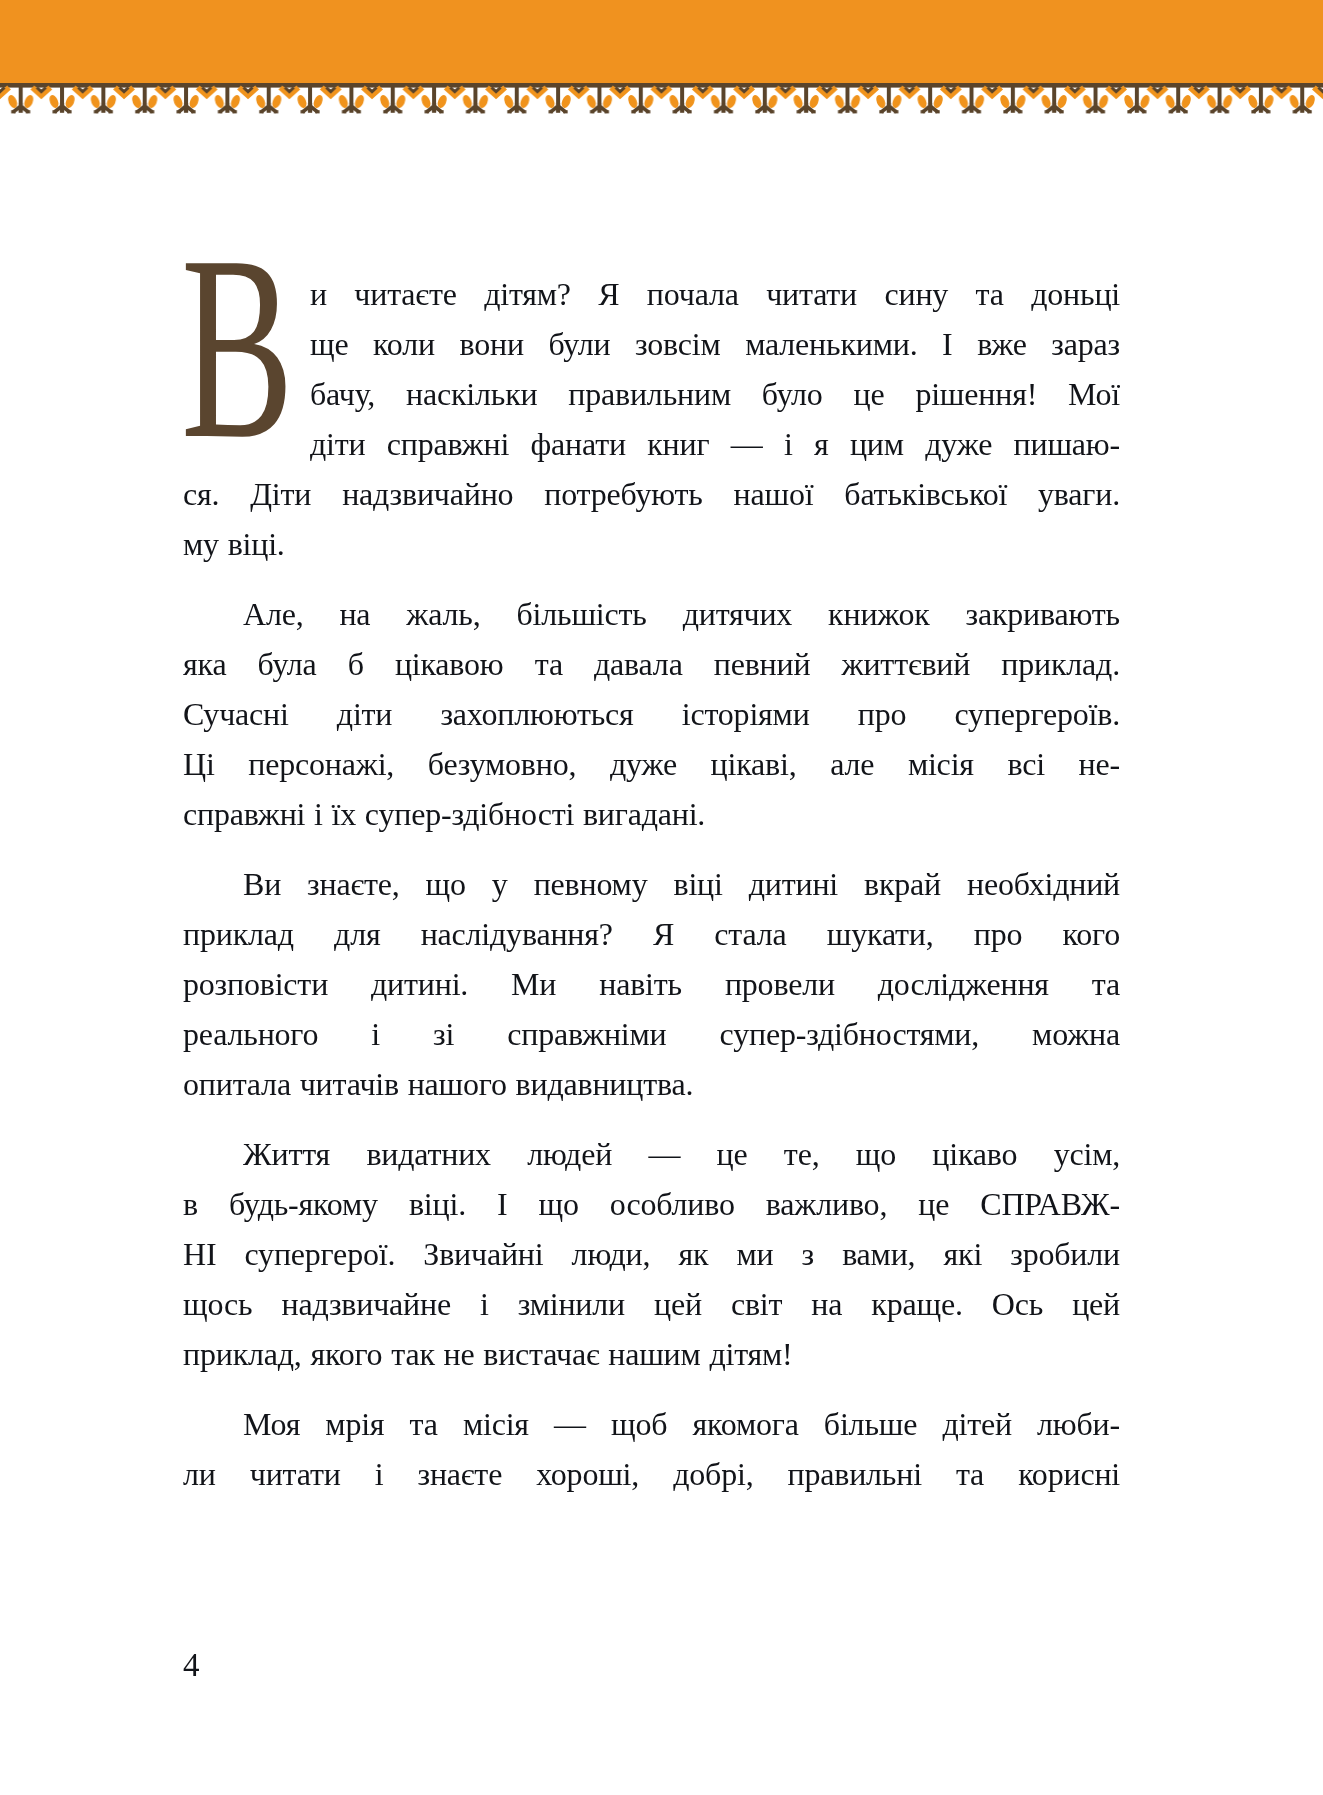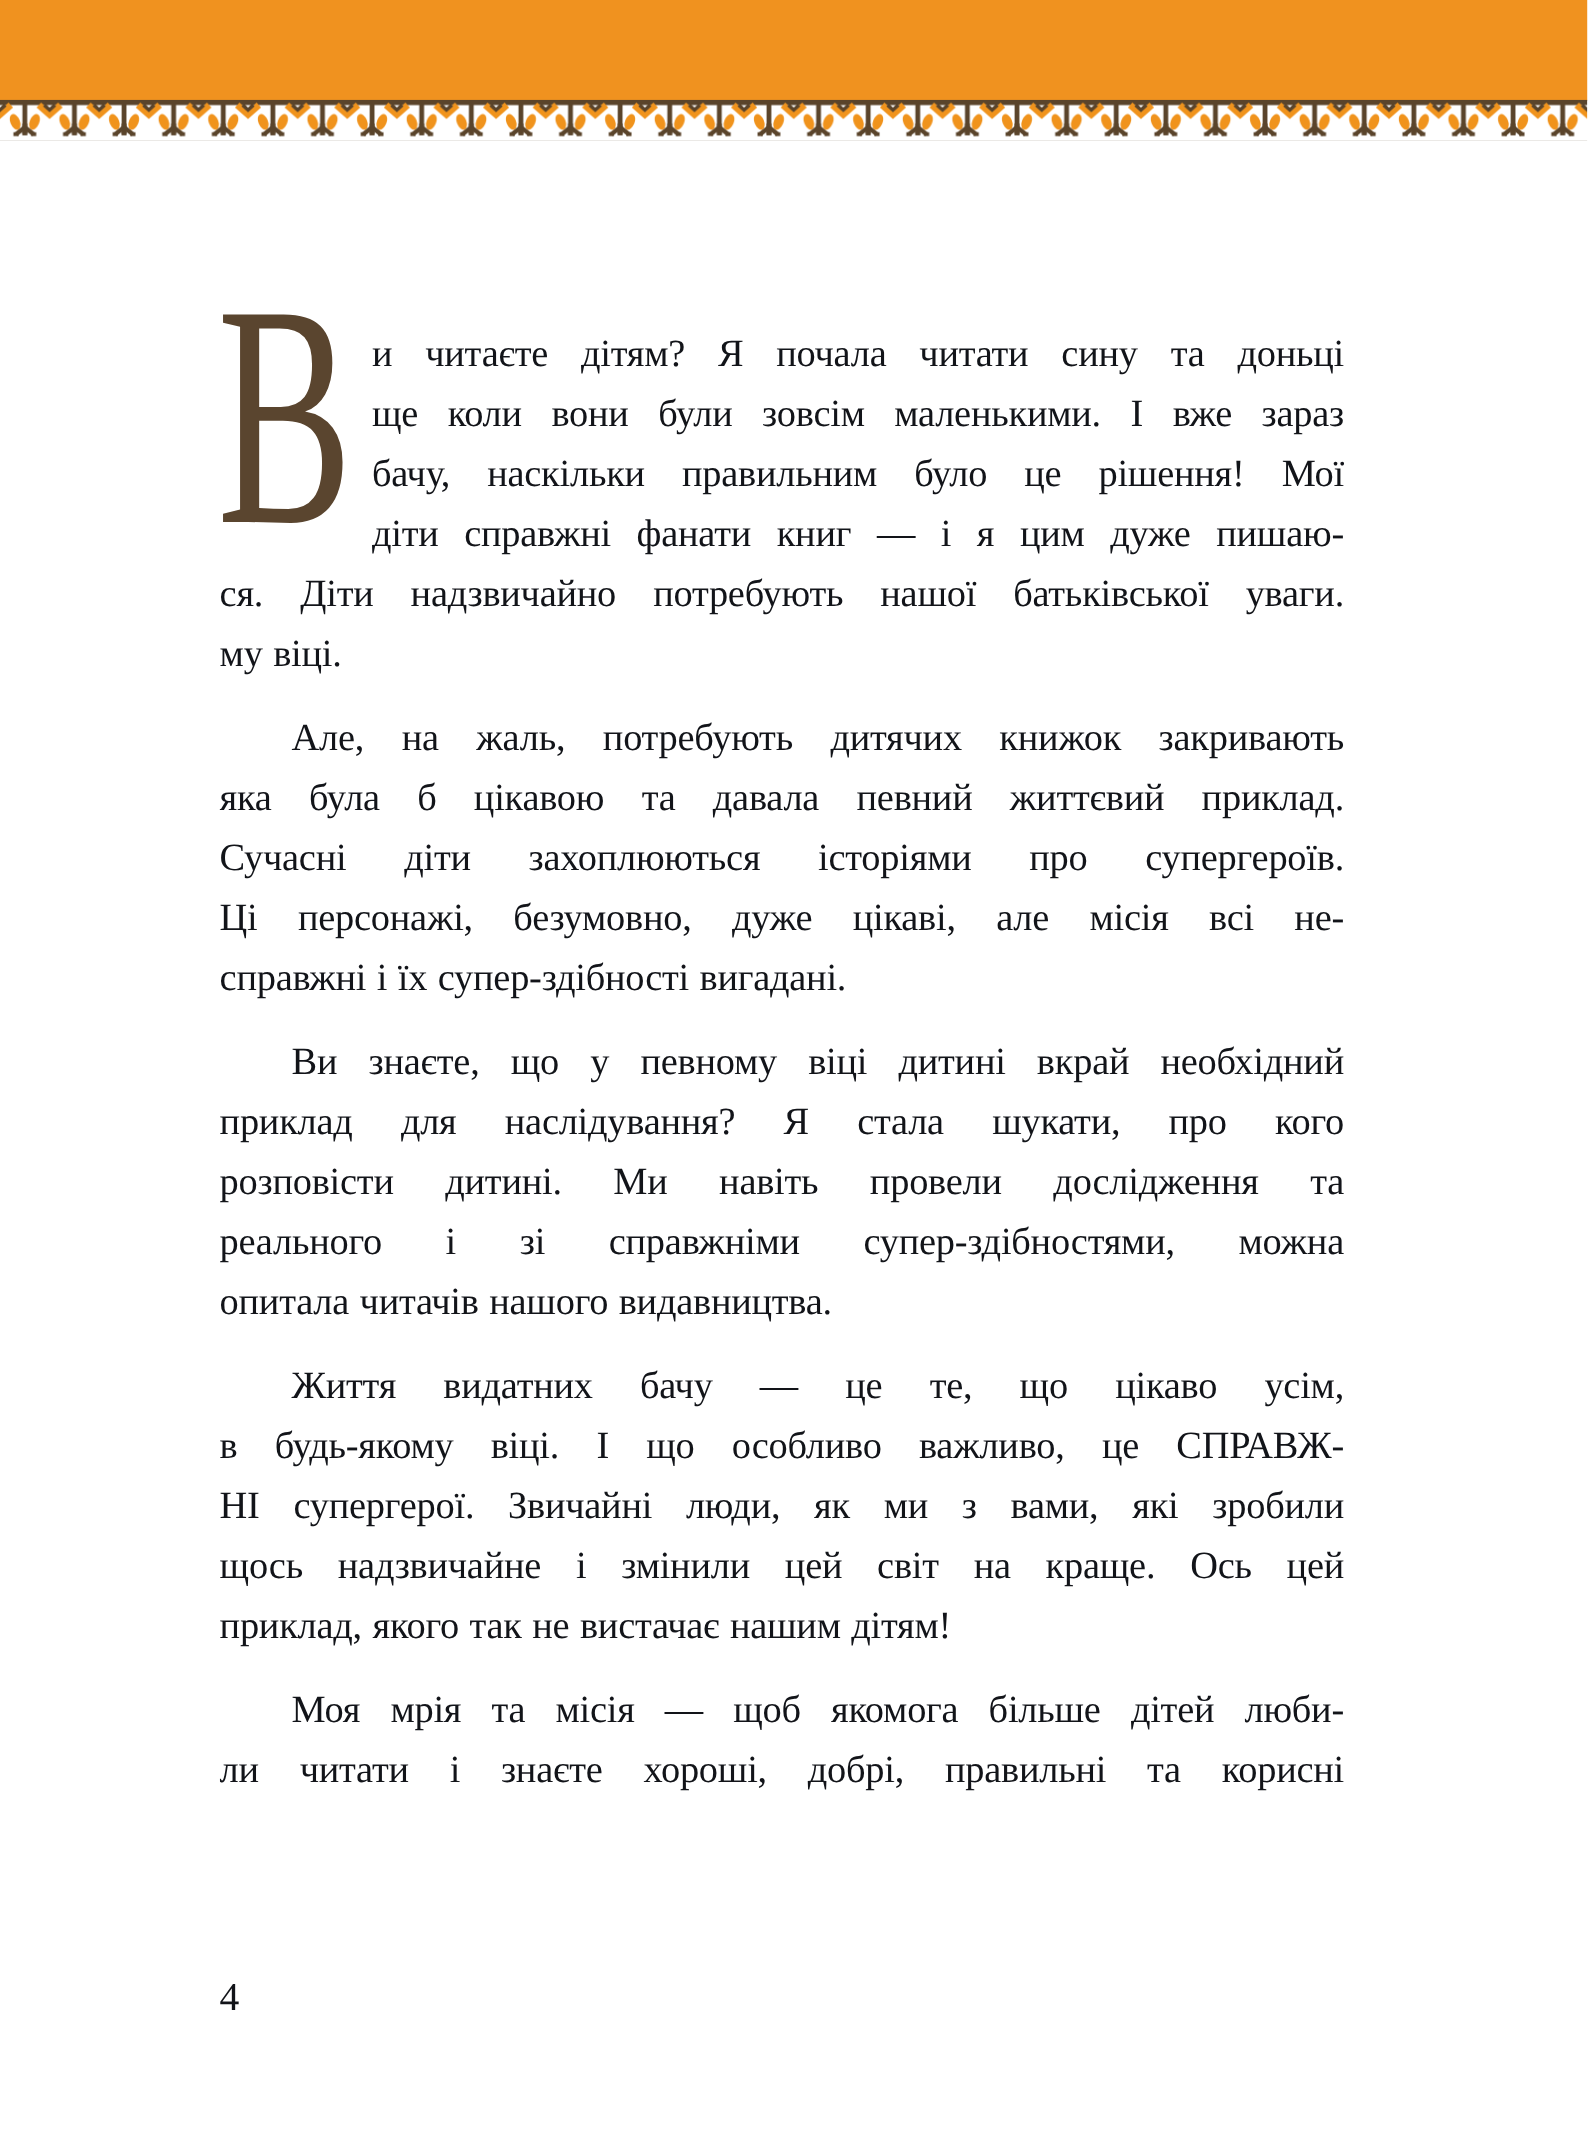--- a/index.html
+++ b/index.html
@@ -78,35 +78,35 @@
   <div class="text-block" style="color: rgb(18, 20, 25);">
       <div class="para">
         <div class="line dc">и читаєте дітям? Я почала читати сину та доньці</div>
         <div class="line dc">ще коли вони були зовсім маленькими. І вже зараз</div>
         <div class="line dc">бачу, наскільки правильним було це рішення! Мої</div>
         <div class="line dc">діти справжні фанати книг — і я цим дуже пишаю-</div>
         <div class="line">ся. Діти надзвичайно потребують нашої батьківської уваги.</div>
         <div class="line no-j">му віці.</div>
       </div>
       <div class="para">
-        <div class="line ind">Але, на жаль, потребують дитячих книжок закривають</div>
+        <div class="line ind">Але, на жаль, більшість дитячих книжок закривають</div>
         <div class="line">яка була б цікавою та давала певний життєвий приклад.</div>
         <div class="line">Сучасні діти захоплюються історіями про супергероїв.</div>
         <div class="line">Ці персонажі, безумовно, дуже цікаві, але місія всі не-</div>
         <div class="line no-j">справжні і їх супер-здібності вигадані.</div>
       </div>
       <div class="para">
         <div class="line ind">Ви знаєте, що у певному віці дитині вкрай необхідний</div>
         <div class="line">приклад для наслідування? Я стала шукати, про кого</div>
         <div class="line">розповісти дитині. Ми навіть провели дослідження та</div>
         <div class="line">реального і зі справжніми супер-здібностями, можна</div>
         <div class="line no-j">опитала читачів нашого видавництва.</div>
       </div>
       <div class="para">
-        <div class="line ind">Життя видатних бачу — це те, що цікаво усім,</div>
+        <div class="line ind">Життя видатних людей — це те, що цікаво усім,</div>
         <div class="line">в будь-якому віці. І що особливо важливо, це СПРАВЖ-</div>
         <div class="line">НІ супергерої. Звичайні люди, як ми з вами, які зробили</div>
         <div class="line">щось надзвичайне і змінили цей світ на краще. Ось цей</div>
         <div class="line no-j">приклад, якого так не вистачає нашим дітям!</div>
       </div>
       <div class="para">
         <div class="line ind">Моя мрія та місія — щоб якомога більше дітей люби-</div>
         <div class="line">ли читати і знаєте хороші, добрі, правильні та корисні</div>
       </div>
     </div>

